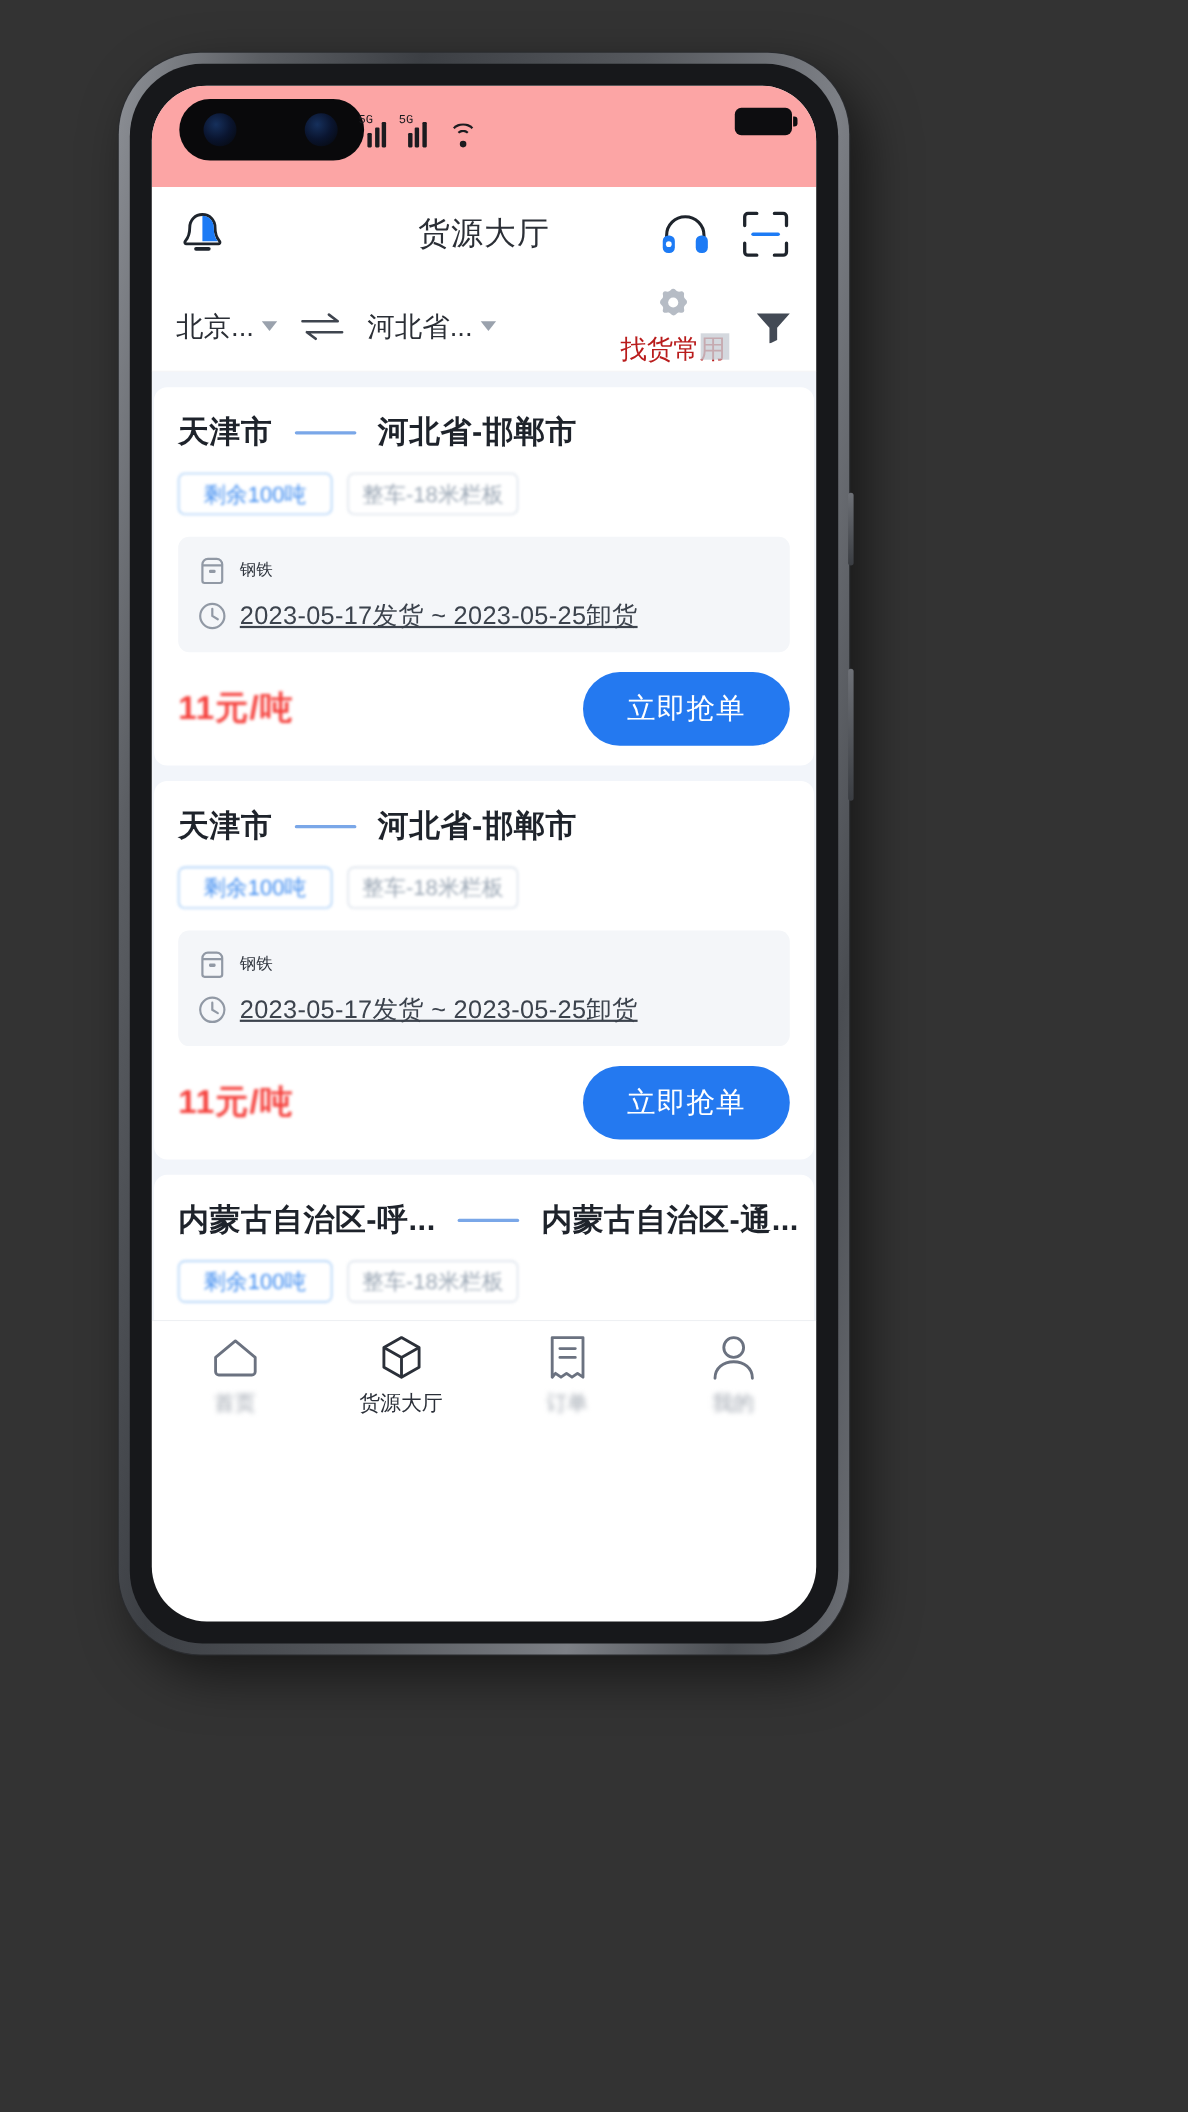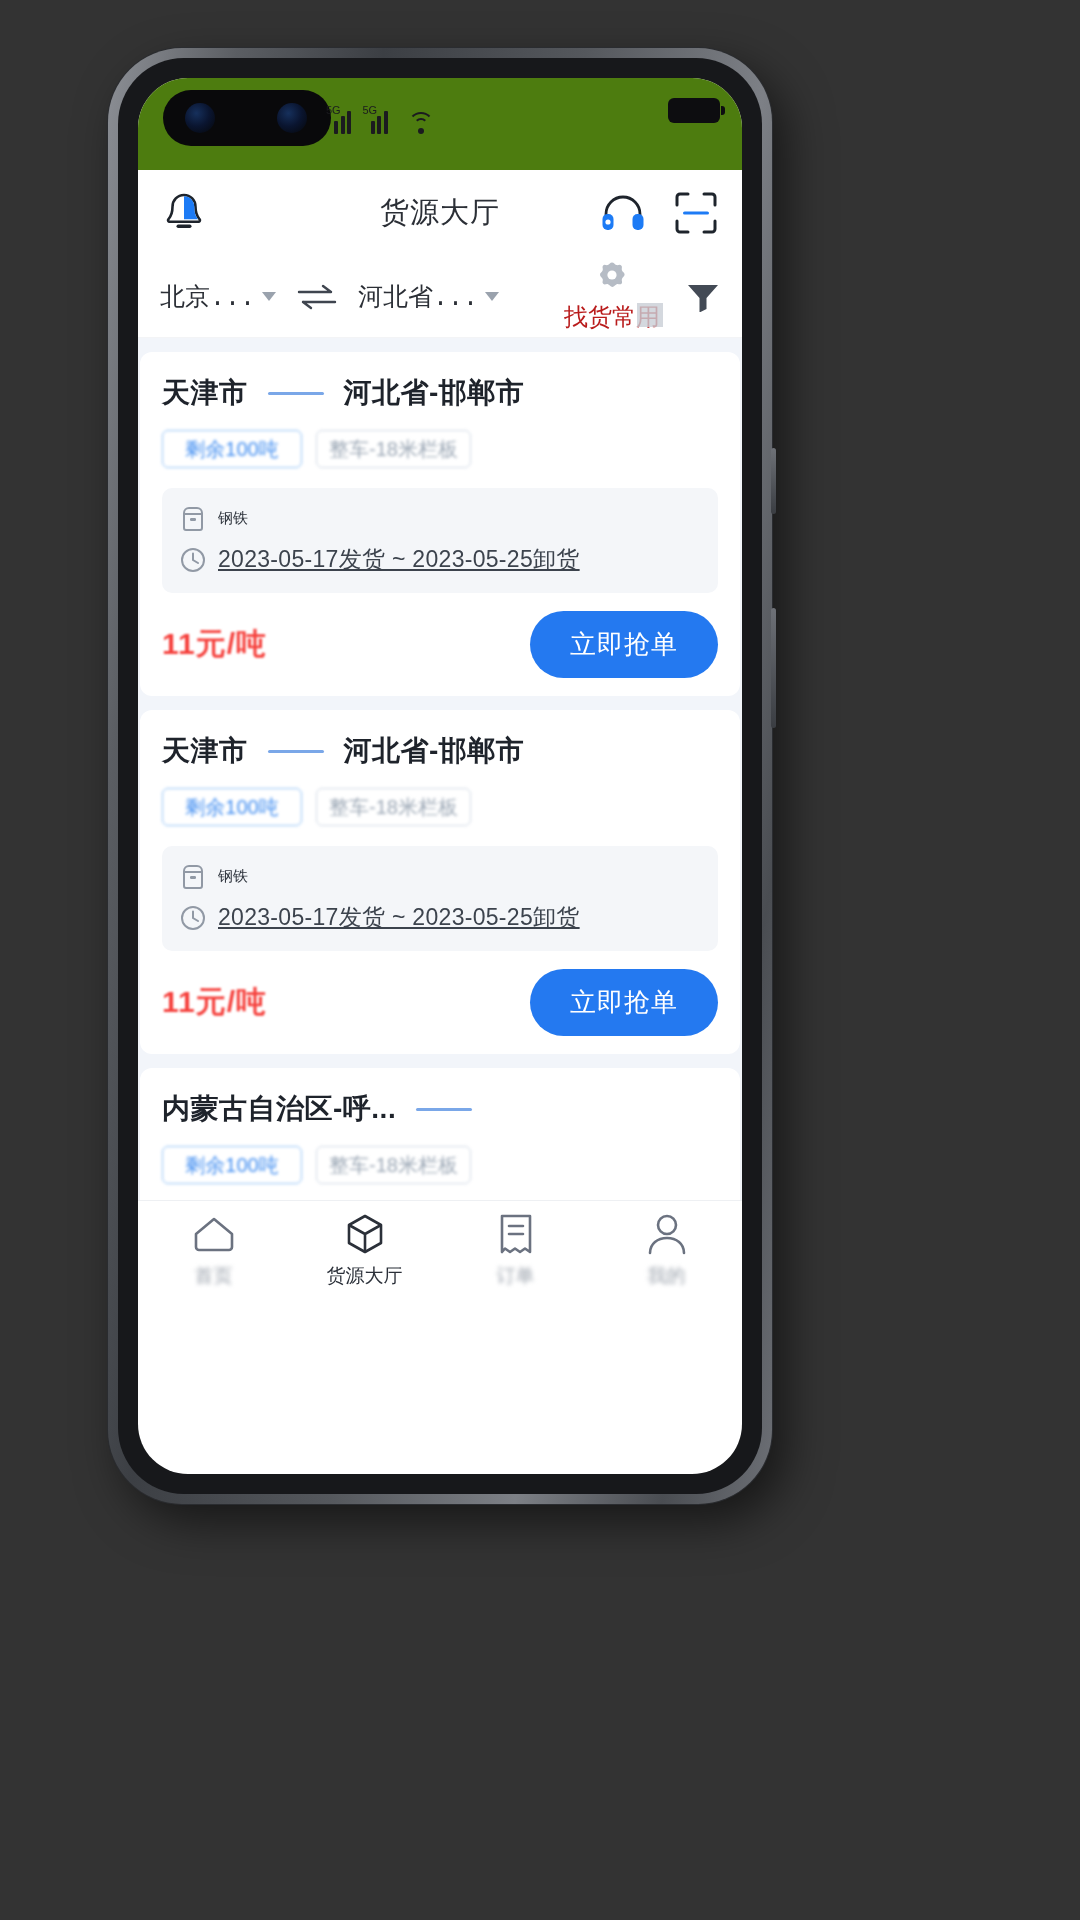--- a/index.html
+++ b/index.html
@@ -37,21 +37,21 @@
   
   .side-btn {
     position:absolute; right:-4px; width:5px; border-radius:3px;
     background:linear-gradient(180deg,#6e7177,#3a3d42);
   }
   #btn-power { top:560px; height:120px; }
   #btn-vol   { top:400px; height:66px; }
 
   
   #statusbar {
-    position:relative; height:92px; background:#4d7c0f;
+    position:relative; height:92px; background:#fca5a5;font-family:Liberation Mono, monospace;
   }
   #punchhole {
     position:absolute; left:25px; top:12px;
     width:168px; height:56px; border-radius:30px;
     background:#09090b;
   }
   #punchhole .lens {
     position:absolute; top:13px; width:30px; height:30px; border-radius:50%;
     background:radial-gradient(circle at 38% 34%,#16305c 0%,#0a1530 48%,#050608 100%);
   }
@@ -113,21 +113,20 @@
     margin-left:auto; display:flex; align-items:center; gap:28px; z-index:2;
   }
   #headset svg { width:46px; height:42px; display:block; }
   #scan svg { width:44px; height:44px; display:block; }
 
   
   #filterbar {
     height:82px; background:#fff;
     display:flex; align-items:center; padding:0 22px;
     border-bottom:1px solid #f3f4f6;
-    font-family:Liberation Mono, monospace;
   }
   .loc {
     display:flex; align-items:center; gap:7px;
     font-size:25px; color:#2b2f36; cursor:pointer; white-space:nowrap;
   }
   .caret {
     width:0;height:0;border-left:7px solid transparent;border-right:7px solid transparent;
     border-top:9px solid #9aa2ad; display:block;
   }
   #swap { margin:0 20px; width:42px; height:26px; }
@@ -382,20 +381,21 @@
           <div class="footer-row">
             <span class="price">11元/吨</span>
             <button class="grab-btn">立即抢单</button>
           </div>
         </div>
 
         <div class="card">
           <div class="route">
             <span class="from">内蒙古自治区-呼...</span>
             <span class="dash"></span>
+            <span class="to">内蒙古自治区-通...</span>
           </div>
           <div class="tags">
             <span class="tag">剩余100吨</span>
             <span class="tag muted">整车-18米栏板</span>
           </div>
 
         </div>
 
       </div>
 

